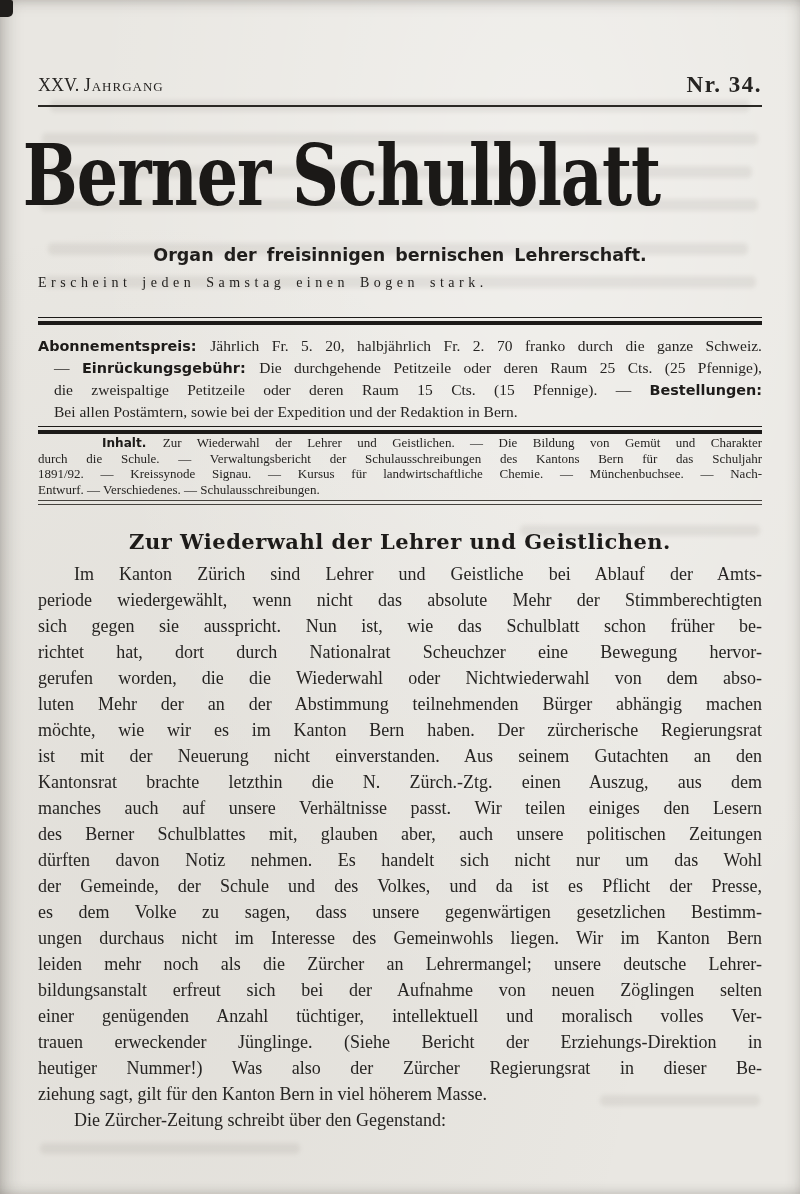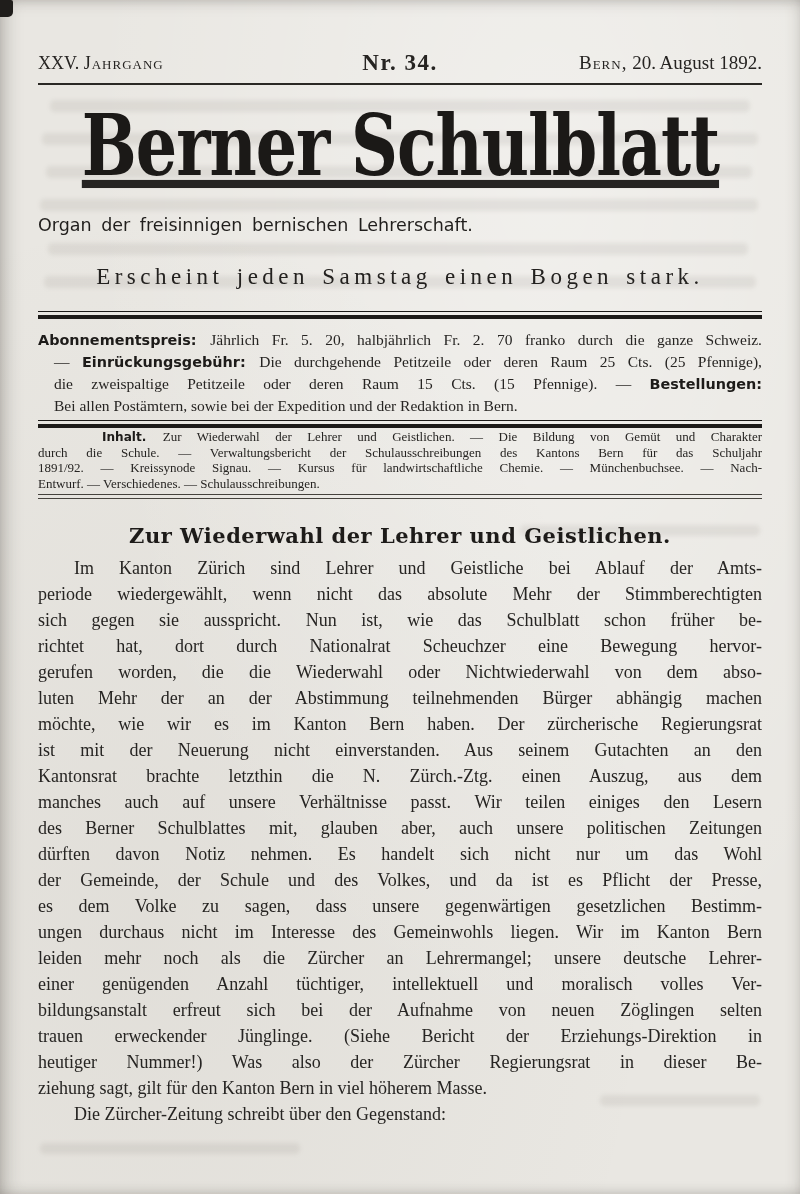--- a/index.html
+++ b/index.html
@@ -29,44 +29,44 @@
     filter:blur(2.2px);
   }
   .corner-mark{
     position:absolute;left:0;top:0;width:13px;height:17px;
     background:#1f1d1b;border-radius:0 2px 5px 0;
   }
   
   .content{position:absolute;left:38px;top:0;width:724px;z-index:1;}
 
   .header-row{
-    margin-top:50px;display:flex;align-items:flex-end;line-height:26px;
+    margin-top:72px;display:flex;align-items:flex-end;line-height:26px;
   }
   .vol{flex:1;font-size:18px;text-align:left;}
   .sc{font-variant:small-caps;letter-spacing:1px;}
   .issue{flex:0 0 auto;font-size:23px;font-weight:bold;letter-spacing:1.5px;text-align:center;}
   .dateline{flex:1;font-size:19px;text-align:right;}
   .header-rule{margin-top:7px;height:0;border-top:2px solid #2a2824;}
 
   .masthead{
-    margin-top:4px;height:112px;display:flex;align-items:center;justify-content:center;text-decoration:underline;
+    margin-top:12px;height:112px;display:flex;align-items:center;justify-content:flex-start;
   }
   .masthead span{
     display:inline-block;white-space:nowrap;
     font-family:"DejaVu Serif",serif;font-weight:700;font-size:62px;letter-spacing:-1px;
     transform:scale(1.05,1.35);color:#1b1917;
   }
   .subtitle{
-    margin-top:12px;line-height:24px;text-align:left;
+    margin-top:12px;line-height:24px;text-align:center;
     font-family:"DejaVu Sans","Liberation Sans",sans-serif;
-    font-weight:normal;font-size:17.5px;word-spacing:4px;color:#201e1c;
+    font-weight:bold;font-size:17.5px;word-spacing:4px;color:#201e1c;
   }
   .frequency{
-    margin-top:28px;line-height:24px;text-align:center;
-    font-size:23px;letter-spacing:4.5px;word-spacing:3px;color:#23211f;
+    margin-top:4px;line-height:24px;
+    font-size:14px;letter-spacing:4.5px;word-spacing:3px;color:#23211f;
   }
 
   .double-rule{margin-top:22px;height:3px;border-top:1.5px solid #1c1a18;border-bottom:4px solid #1c1a18;}
   .double-rule.lower{margin-top:3px;}
 
   .sub-block{margin-top:10px;font-size:15.5px;line-height:22px;}
   .sub-block > div{
     text-align:justify;text-align-last:justify;-moz-text-align-last:justify;overflow:hidden;
   }
   .sub-block > div:not(:first-child){text-indent:16px;}
@@ -118,24 +118,20 @@
   </div>
 
   <div class="content">
 
     <div class="header-row">
       <div class="vol">
         <span>XXV.</span>
         <span class="sc">Jahrgang</span>
       </div>
       <div class="issue">Nr. 34.</div>
-      <div class="dateline">
-        <span class="sc">Bern,</span>
-        <span>20. August 1892.</span>
-      </div>
     </div>
 
     <div class="header-rule"></div>
 
     <div class="masthead">
       <span>Berner Schulblatt</span>
     </div>
 
     <div class="subtitle">Organ der freisinnigen bernischen Lehrerschaft.</div>
 
@@ -173,22 +169,22 @@
         <div>möchte, wie wir es im Kanton Bern haben. Der zürcherische Regierungsrat</div>
         <div>ist mit der Neuerung nicht einverstanden.  Aus seinem Gutachten an den</div>
         <div>Kantonsrat brachte letzthin die N. Zürch.-Ztg. einen Auszug, aus dem</div>
         <div>manches auch auf unsere Verhältnisse passt. Wir teilen einiges den Lesern</div>
         <div>des Berner Schulblattes mit, glauben aber, auch unsere politischen Zeitungen</div>
         <div>dürften davon Notiz nehmen.  Es handelt sich nicht nur um das Wohl</div>
         <div>der Gemeinde, der Schule und des Volkes, und da ist es Pflicht der Presse,</div>
         <div>es dem Volke zu sagen, dass unsere gegenwärtigen gesetzlichen Bestimm-</div>
         <div>ungen durchaus nicht im Interesse des Gemeinwohls liegen.  Wir im Kanton Bern</div>
         <div>leiden mehr noch als die Zürcher an Lehrermangel; unsere deutsche Lehrer-</div>
+        <div>bildungsanstalt erfreut sich bei der Aufnahme von neuen Zöglingen selten</div>
         <div>einer genügenden Anzahl tüchtiger, intellektuell und moralisch volles Ver-</div>
-        <div>bildungsanstalt erfreut sich bei der Aufnahme von neuen Zöglingen selten</div>
         <div>trauen erweckender Jünglinge. (Siehe Bericht der Erziehungs-Direktion in</div>
         <div>heutiger Nummer!)  Was also der Zürcher Regierungsrat in dieser Be-</div>
         <div>ziehung sagt, gilt für den Kanton Bern in viel höherem Masse.</div>
       </div>
 
     <div class="body-block p2">
         <div>Die Zürcher-Zeitung schreibt über den Gegenstand:</div>
       </div>
 
   </div>

